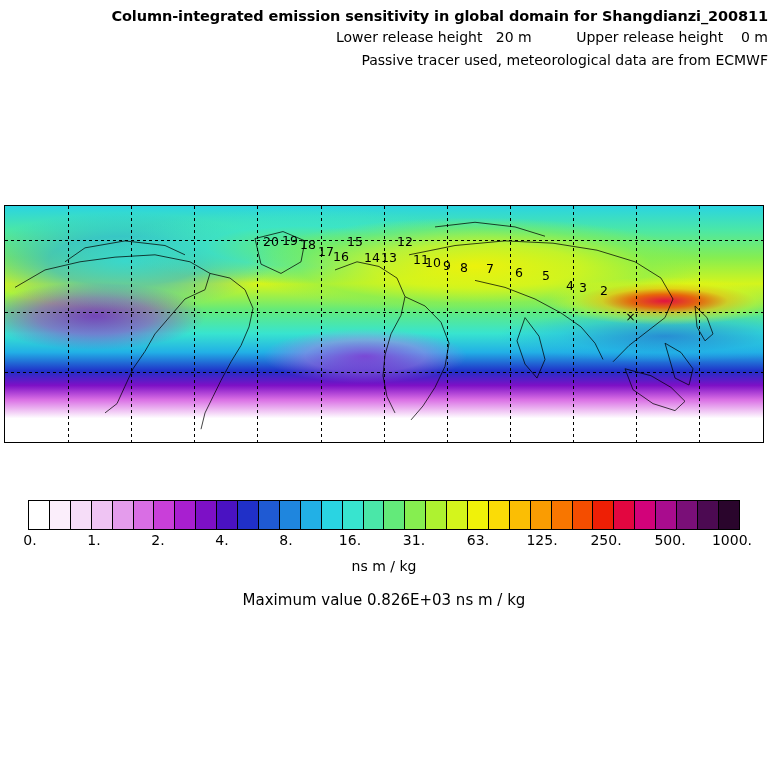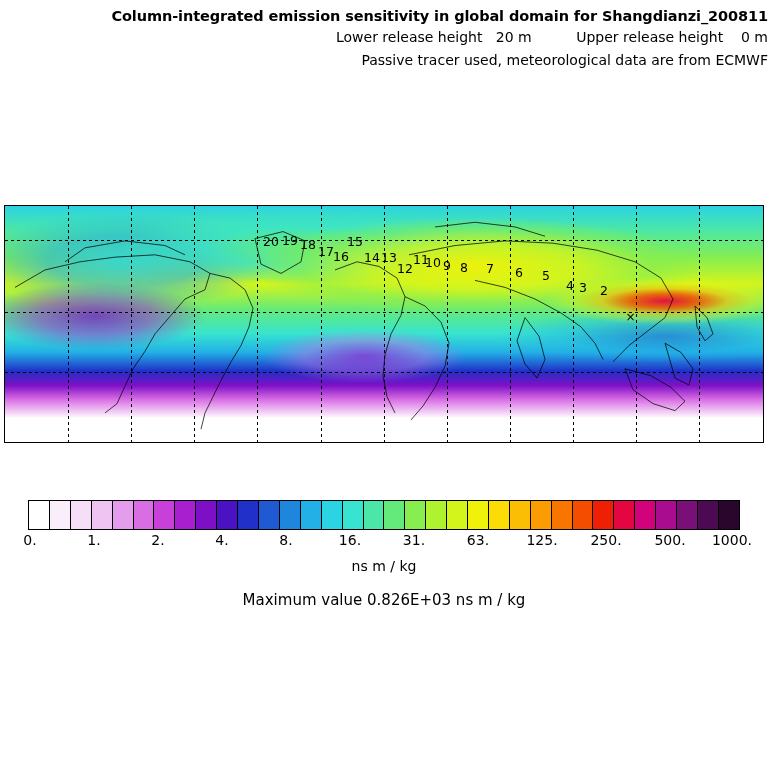--- a/index.html
+++ b/index.html
@@ -227,21 +227,21 @@
       <div class="grid-line-h" style="top:166px;"></div>
 
       <div class="hour-label" style="left:258px;top:30px;">20</div>
       <div class="hour-label" style="left:277px;top:29px;">19</div>
       <div class="hour-label" style="left:295px;top:33px;">18</div>
       <div class="hour-label" style="left:313px;top:40px;">17</div>
       <div class="hour-label" style="left:328px;top:45px;">16</div>
       <div class="hour-label" style="left:342px;top:30px;">15</div>
       <div class="hour-label" style="left:359px;top:46px;">14</div>
       <div class="hour-label" style="left:376px;top:46px;">13</div>
-      <div class="hour-label" style="left:392px;top:57px;">12</div>
+      <div class="hour-label" style="left:392px;top:30px;">12</div>
       <div class="hour-label" style="left:408px;top:48px;">11</div>
       <div class="hour-label" style="left:420px;top:51px;">10</div>
       <div class="hour-label" style="left:438px;top:54px;">9</div>
       <div class="hour-label" style="left:455px;top:56px;">8</div>
       <div class="hour-label" style="left:481px;top:57px;">7</div>
       <div class="hour-label" style="left:510px;top:61px;">6</div>
       <div class="hour-label" style="left:537px;top:64px;">5</div>
       <div class="hour-label" style="left:561px;top:74px;">4</div>
       <div class="hour-label" style="left:574px;top:76px;">3</div>
       <div class="hour-label" style="left:595px;top:79px;">2</div>

